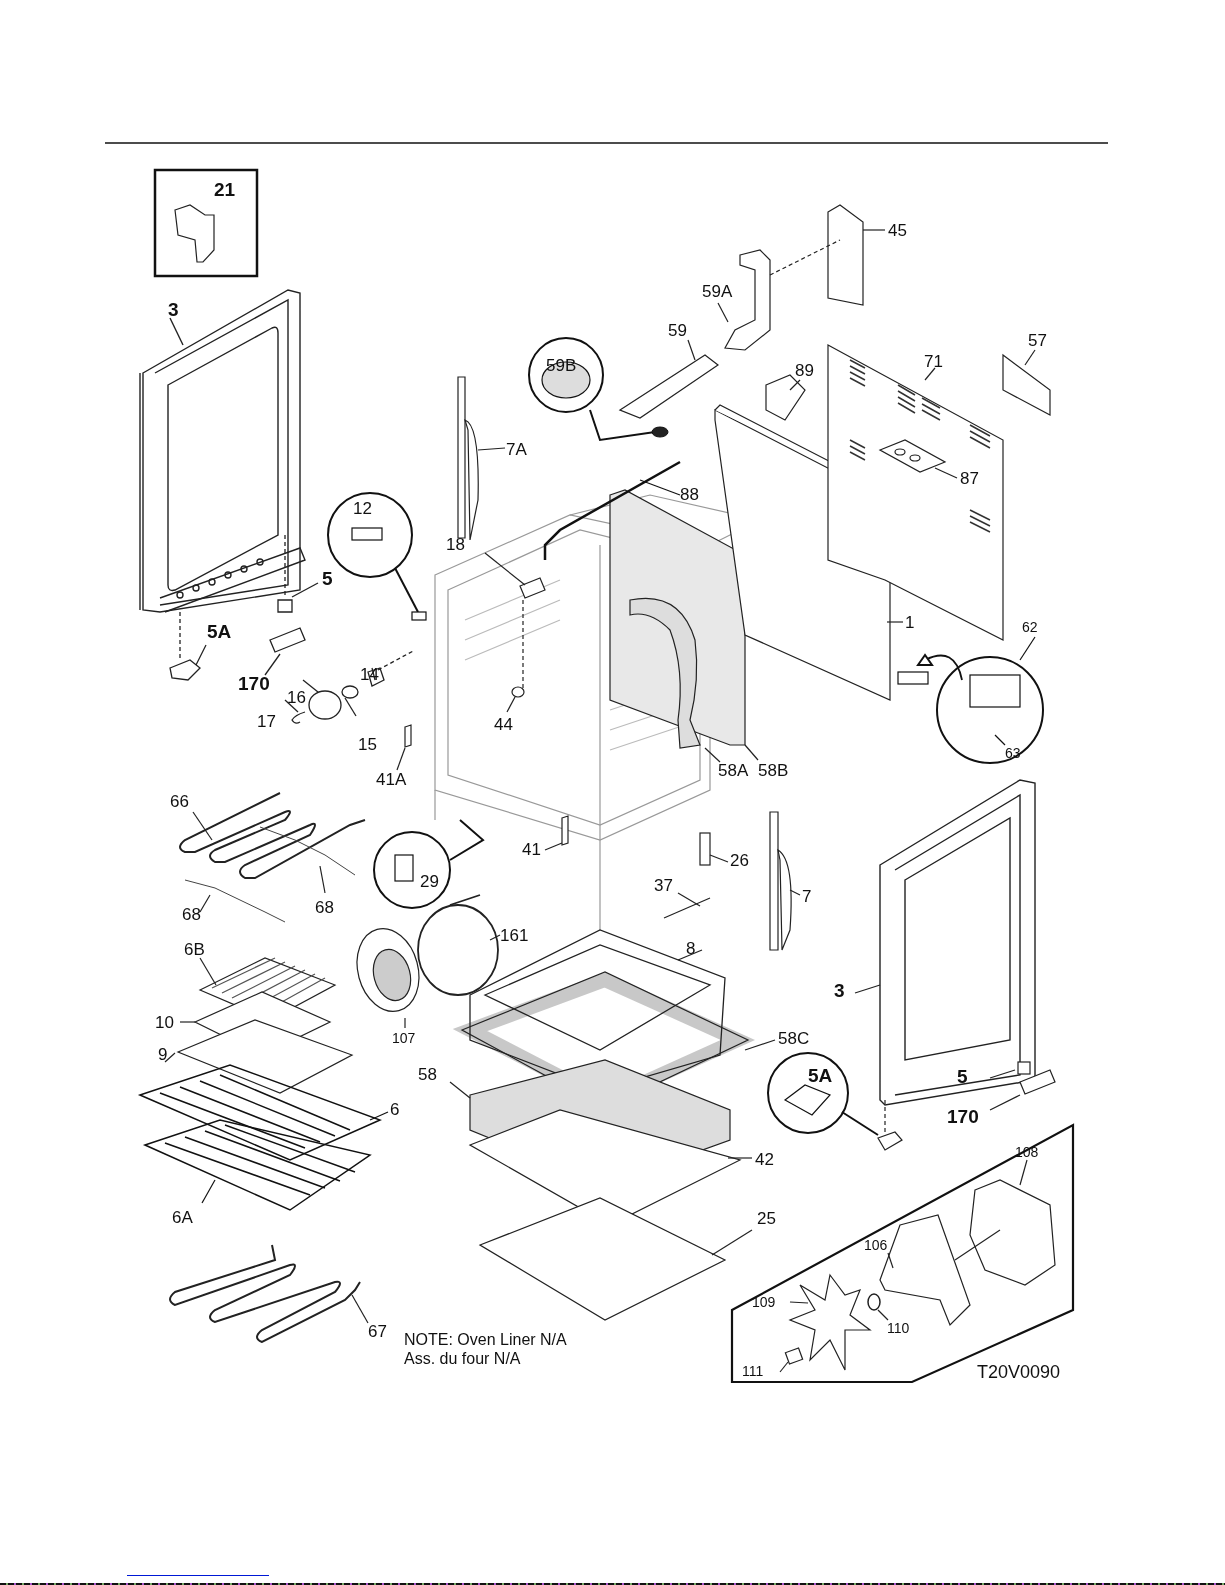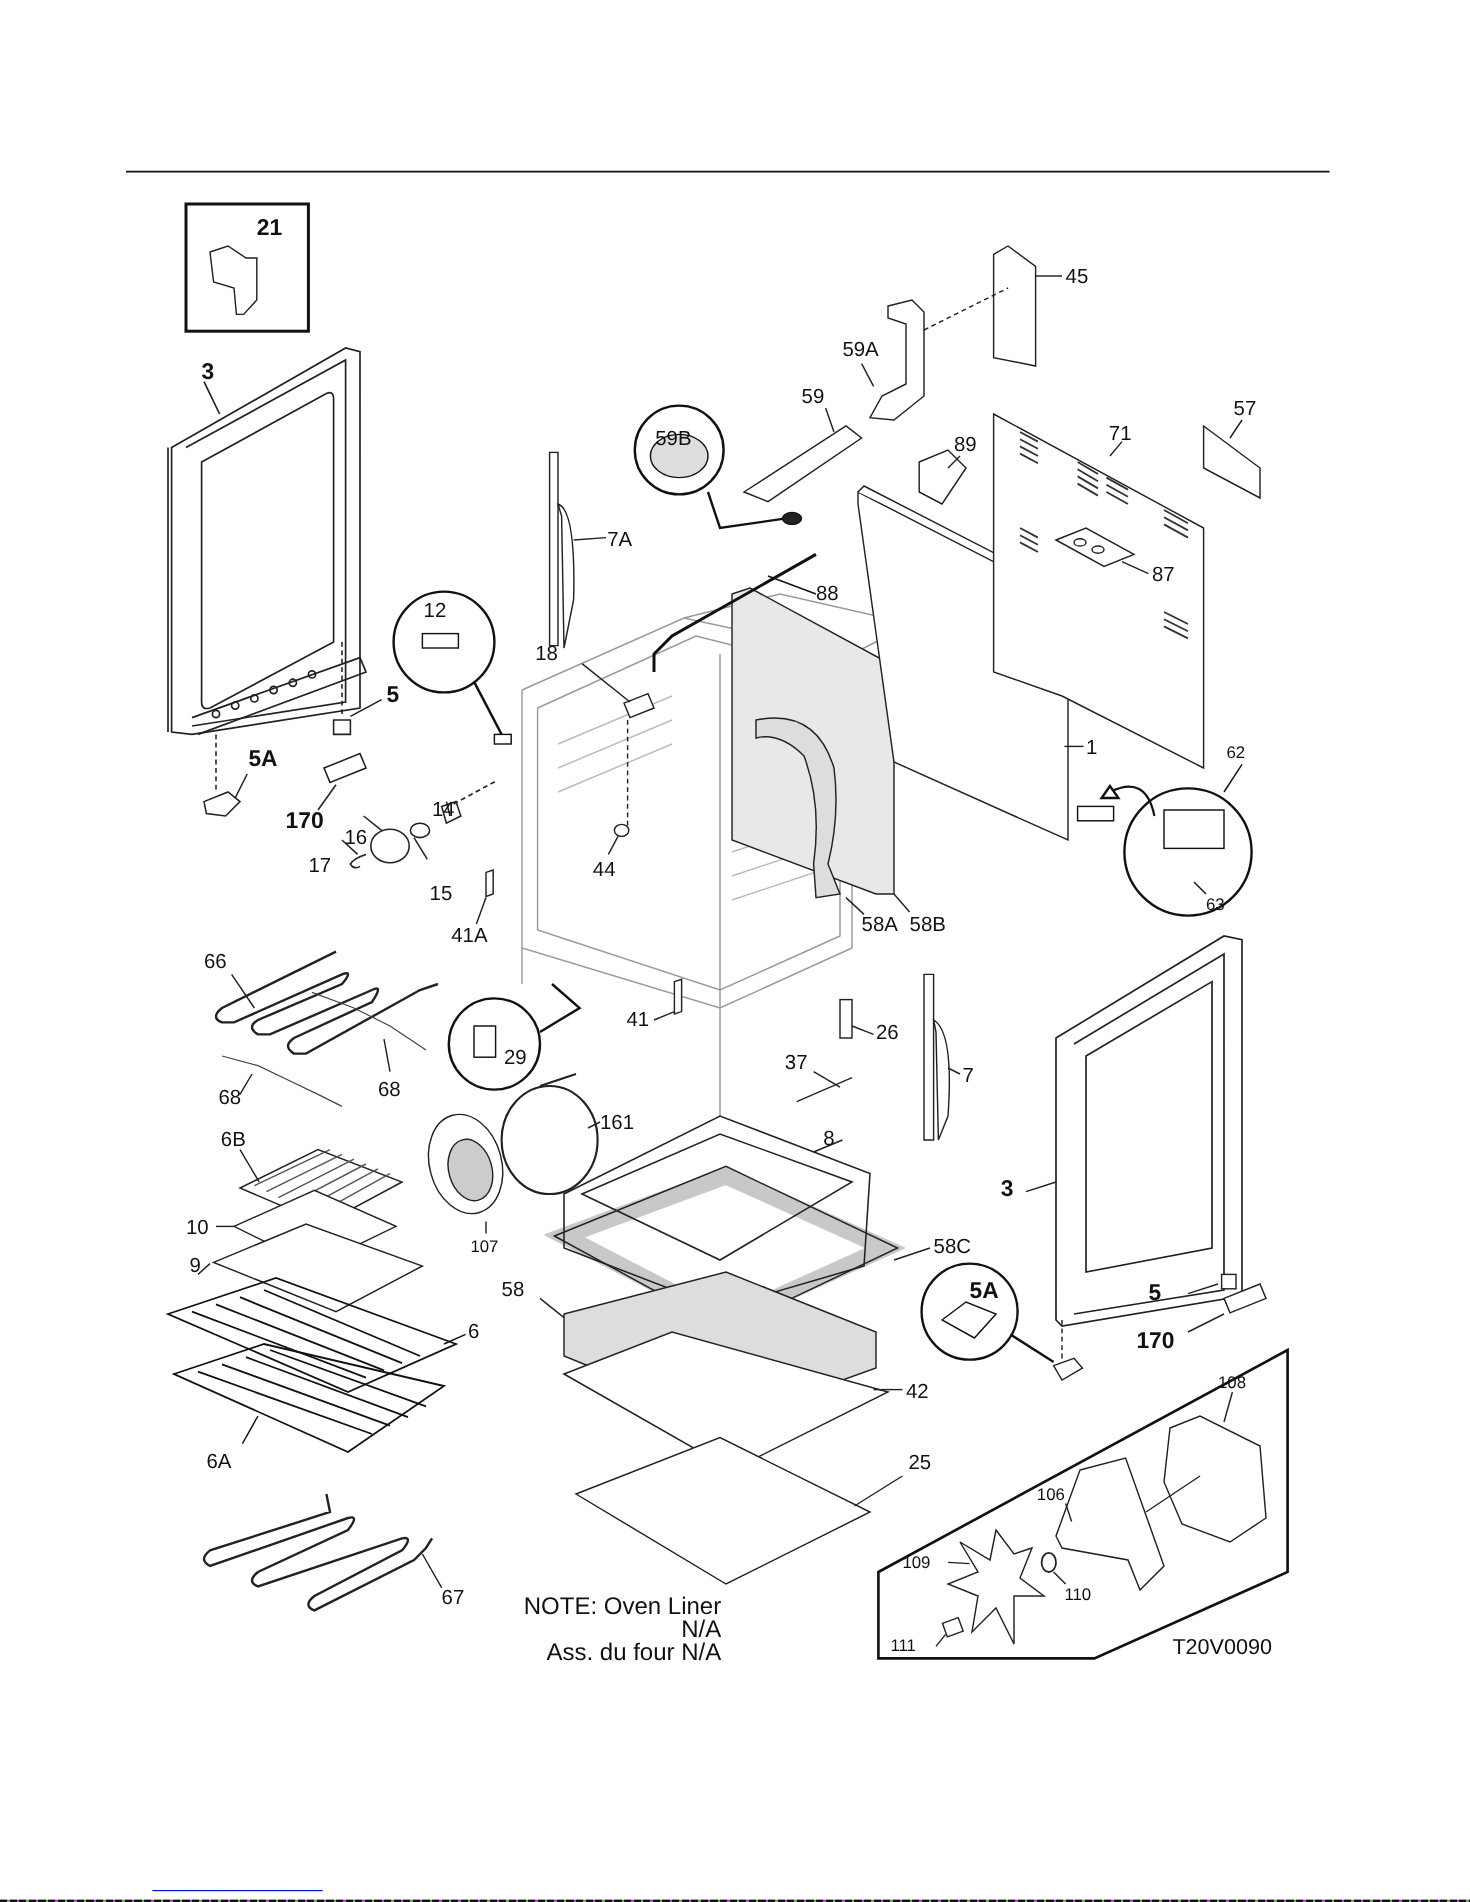--- a/index.html
+++ b/index.html
@@ -1,21 +1,21 @@
 <!DOCTYPE html>
 <html><head>
 <meta charset="utf-8">
 <style>
   html,body{margin:0;padding:0;background:#fff;}
   body{width:1225px;height:1585px;position:relative;overflow:hidden;font-family:"Liberation Sans",sans-serif;color:#111;}
   #diagram{position:absolute;left:0;top:0;width:1225px;height:1585px;}
   .lbl{font-family:"Liberation Sans",sans-serif;font-size:17px;fill:#111;}
   .lbl.b{font-weight:bold;font-size:19px;}
   .lbl.s{font-size:14px;}
-  .note{position:absolute;left:433px;top:1330px;font-size:20px;line-height:19px;text-align:right;width:168px;}
+  .note{position:absolute;left:404px;top:1330px;font-size:16px;line-height:19px;text-align:left;width:168px;}
   .code{position:absolute;left:977px;top:1362px;font-size:18px;text-align:center;}
   .footer-link{position:absolute;left:127px;top:1575px;width:142px;height:1px;background:#0018d6;}
   .scanbar{position:absolute;left:0;top:1583px;width:1225px;height:2px;background:repeating-linear-gradient(90deg,#111 0 6px,#7a6 6px 8px,#111 8px 14px,#a5c 14px 16px);}
 </style>
 </head>
 <body>
 
 <svg id="diagram" viewBox="0 0 1225 1585" xmlns="http://www.w3.org/2000/svg">
 
   <line x1="105" y1="143" x2="1108" y2="143" stroke="#111" stroke-width="1.5"></line>

